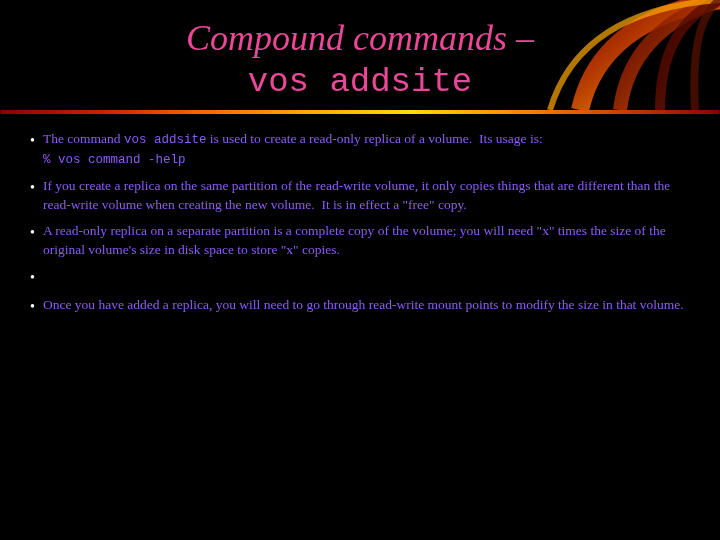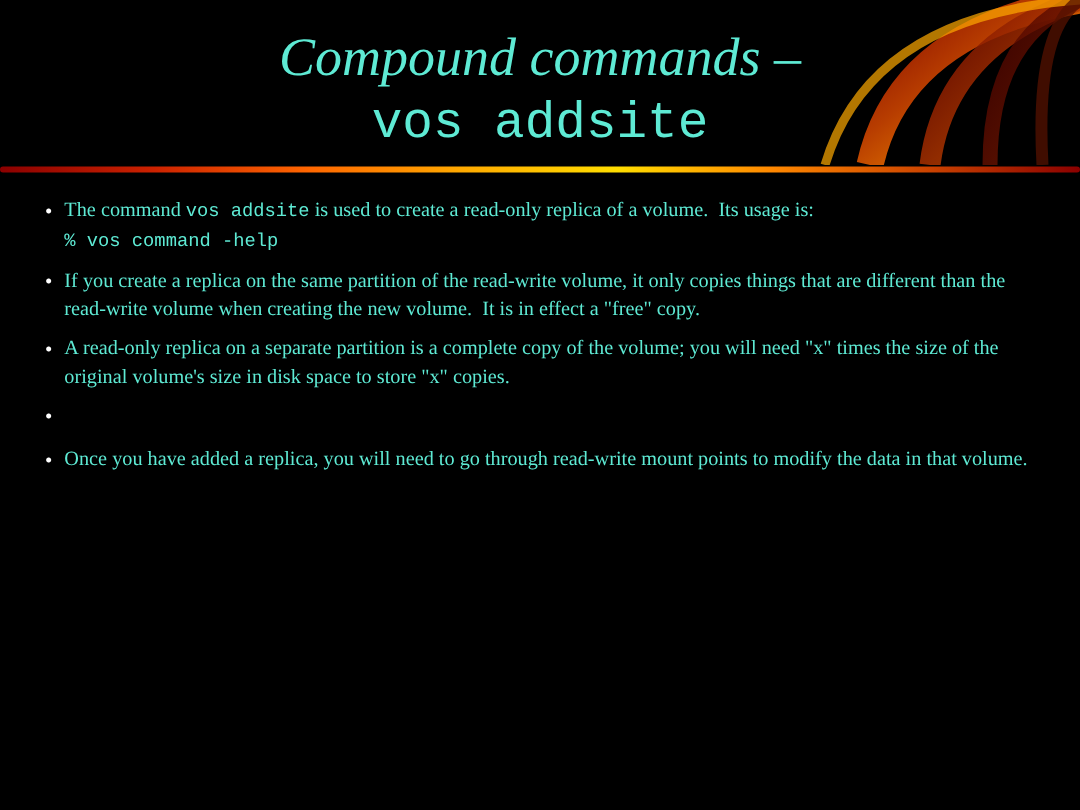--- a/index.html
+++ b/index.html
@@ -30,21 +30,21 @@
       position: relative;
       z-index: 1;
       text-align: center;
       padding: 18px 20px 8px 20px;
     }
 
     .slide-title {
       font-family: 'Times New Roman', Times, serif;
       font-style: italic;
       font-size: 36px;
-      color: #5eead4;
+      color: #ec4899;
       line-height: 1.15;
       text-shadow: 1px 1px 2px rgba(0,0,0,0.5);
     }
 
     
     .divider {
       position: relative;
       z-index: 1;
       height: 4px;
       margin: 0 0 10px 0;
@@ -75,21 +75,21 @@
 
     .bullet-dot {
       color: #ffffff;
       font-size: 14px;
       margin-top: 1px;
       flex-shrink: 0;
       line-height: 1.4;
     }
 
     .bullet-text {
-      color: #5eead4;
+      color: #8b5cf6;
       font-size: 13.5px;
       line-height: 1.38;
       font-family: 'Times New Roman', Times, serif;
     }
 
     .mono {
       font-family: 'Courier New', Courier, monospace;
       font-size: 12.5px;
     }
 
@@ -167,19 +167,19 @@
         </span>
       </li>
 
       <li class="bullet-item">
         <span class="bullet-dot">•</span>
       </li>
 
       <li class="bullet-item">
         <span class="bullet-dot">•</span>
         <span class="bullet-text">
-          Once you have added a replica, you will need to go through read-write mount points to modify the data in that volume.
+          Once you have added a replica, you will need to go through read-write mount points to modify the size in that volume.
         </span>
       </li>
 
     </ul>
   </div>
 </div>
 
 </body></html>

